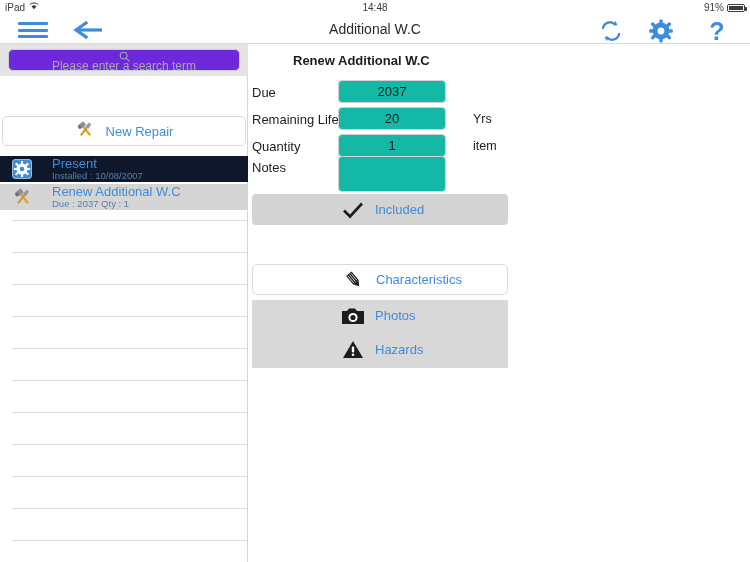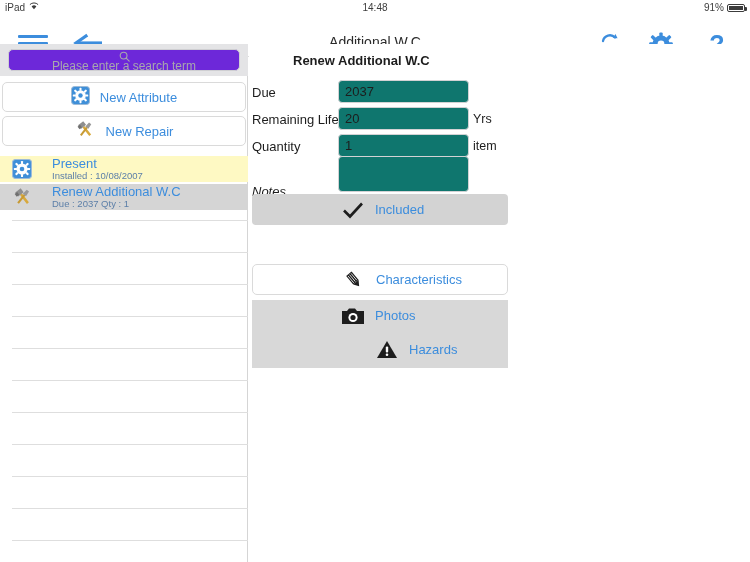--- a/index.html
+++ b/index.html
@@ -25,21 +25,21 @@
     border-radius:2px; position:relative; padding:1px;
   }
   .batt::after {
     content:""; position:absolute; right:-3px; top:2px; width:2px; height:4px;
     background:#3c3c3c; border-radius:0 1px 1px 0;
   }
   .batt i { display:block; width:100%; height:100%; background:#3c3c3c; }
 
   
   .navbar {
-    position:absolute; top:28px; left:0; width:750px; height:29px;
+    position:absolute; top:15px; left:0; width:750px; height:29px;
     background:#ffffff; border-bottom:1px solid #dcdcdc;
   }
   .nav-title {
     position:absolute; left:0; top:0; width:750px; line-height:29px;
     text-align:center; font-size:14px; color:#2a2a2a;
   }
   .hamburger {
     position:absolute; left:18px; top:5px; width:30px; height:20px;
     display:flex; flex-direction:column; justify-content:space-between; padding:2px 0;
     cursor:pointer;
@@ -77,67 +77,67 @@
     display:flex; align-items:center; justify-content:center; gap:10px;
     cursor:pointer;
   }
   #btn-new-attribute { top:38px; }
   #btn-new-repair { top:72px; }
   .actbtn .lbl { font-size:13px; color:#3c8ddd; }
 
   .listrow {
     position:absolute; left:0; width:248px; height:26px; cursor:pointer;
   }
-  #row-present { top:112px; background:#fef9c3; }
+  #row-present { top:112px; background:#0f172a; }
   #row-renew { top:140px; background:#d5d5d5; }
   .listrow .ricon { position:absolute; left:12px; top:3px; width:22px; height:22px; }
   .listrow .rtitle {
     position:absolute; left:52px; top:0px; font-size:13px; color:#3c8ddd; line-height:15px;
   }
   .listrow .rsub {
     position:absolute; left:52px; top:14px; font-size:9.5px; color:#5c7fa8; line-height:12px;
   }
   .sep {
     position:absolute; left:12px; width:236px; height:1px; background:#dedede;
   }
 
   
   .rightpane { position:absolute; left:249px; top:44px; width:501px; height:518px; background:#fff; }
   .form-title {
     position:absolute; left:44px; top:9px; font-size:13px; font-weight:bold; color:#1d1d1d;
   }
   .flabel { position:absolute; left:3px; font-size:13px; color:#1d1d1d; }
   .finput {
-    position:absolute; left:89px; width:131px; height:23px;
-    background:#0f766e; border:1px solid #d2d2d4; border-radius:4px;
+    position:absolute; left:89px; width:108px; height:23px;
+    background:#14b8a6; border:1px solid #d2d2d4; border-radius:4px;
     font-size:13px; color:#1d1d1d; padding:0 6px; line-height:21px;
-    font-family:"Liberation Sans", sans-serif; outline:none;
+    font-family:"Liberation Sans", sans-serif; outline:none;text-align:center;
   }
   .funit { position:absolute; left:224px; font-size:12.5px; color:#1d1d1d; }
   #lbl-due { top:41px; } #in-due { top:36px; }
   #lbl-life { top:68px; } #in-life { top:63px; } #unit-life { top:68px; }
   #lbl-qty { top:95px;text-align:right; } #in-qty { top:90px; } #unit-qty { top:95px; }
-  #lbl-notes { top:140px;font-style:italic; } #in-notes { top:112px; height:36px; }
+  #lbl-notes { top:116px; } #in-notes { top:112px; height:36px; }
 
   .bigbtn {
     position:absolute; left:3px; width:256px; height:31px;
     display:flex; align-items:center; cursor:pointer;
   }
   .bigbtn .bicon { position:absolute; left:88px; width:26px; height:22px;
                    display:flex; align-items:center; justify-content:center; }
   .bigbtn .blbl { position:absolute; left:123px; font-size:13px; color:#3c8ddd; }
   .white-btn { background:#ffffff; border:1px solid #dadada; border-radius:5px; }
   #btn-included { top:150px; background:#d3d3d3; border-radius:4px;padding-left:46px; }
   #btn-update-repair { top:184px; }
   #btn-characteristics { top:220px; }
   .graygroup {
     position:absolute; left:3px; top:256px; width:256px; height:68px; background:#d8d8d8;
   }
   #btn-photos { top:256px; }
-  #btn-hazards { top:290px;margin-left:34px; }
+  #btn-hazards { top:290px; }
 </style>
 </head>
 <body>
 
 <div id="app">
 
   <div class="statusbar">
     <div class="sb-left">
       <span>iPad</span>
       <span class="wifi-glyph">
@@ -205,40 +205,20 @@
         <span class="mag">
           <svg width="11" height="11" viewBox="0 0 11 11">
             <circle cx="4.6" cy="4.6" r="3.4" stroke="#a8a8ad" stroke-width="1.1" fill="none"></circle>
             <path d="M7.2 7.2 L10.2 10.2" stroke="#a8a8ad" stroke-width="1.1" stroke-linecap="round"></path>
           </svg>
         </span>
         <span class="ph">Please enter a search term</span>
       </div>
     </div>
 
-    <div class="actbtn" id="btn-new-attribute">
-      <span>
-        <svg width="19" height="19" viewBox="0 0 19 19">
-          <rect x="0.5" y="0.5" width="18" height="18" rx="3" fill="#3f8fd8" stroke="#9dbbd8"></rect>
-          <g fill="#ffffff">
-            <circle cx="9.5" cy="9.5" r="5.3"></circle>
-            <rect x="8.5" y="1.8" width="2" height="3" rx="0.6"></rect>
-            <rect x="8.5" y="14.2" width="2" height="3" rx="0.6"></rect>
-            <rect x="1.8" y="8.5" width="3" height="2" rx="0.6"></rect>
-            <rect x="14.2" y="8.5" width="3" height="2" rx="0.6"></rect>
-            <rect x="3.6" y="3.6" width="2" height="3" rx="0.6" transform="rotate(-45 4.6 5.1)"></rect>
-            <rect x="13.4" y="12.4" width="2" height="3" rx="0.6" transform="rotate(-45 14.4 13.9)"></rect>
-            <rect x="13.4" y="3.6" width="2" height="3" rx="0.6" transform="rotate(45 14.4 5.1)"></rect>
-            <rect x="3.6" y="12.4" width="2" height="3" rx="0.6" transform="rotate(45 4.6 13.9)"></rect>
-          </g>
-          <circle cx="9.5" cy="9.5" r="2.2" fill="#3f8fd8"></circle>
-        </svg>
-      </span>
-      <span class="lbl">New Attribute</span>
-    </div>
 
     <div class="actbtn" id="btn-new-repair">
       <span>
         <svg width="21" height="19" viewBox="0 0 21 19">
           <g transform="rotate(-38 10.5 9.5)">
             <rect x="9.4" y="6" width="2.4" height="11" fill="#d8a93c"></rect>
             <path d="M7.2 1.6 h6.6 v4.6 h-6.6 z" fill="#8f8f8f"></path>
             <path d="M6 2.4 h3 v3.2 h-3 z" fill="#707070"></path>
           </g>
           <g transform="rotate(38 10.5 9.5)">

